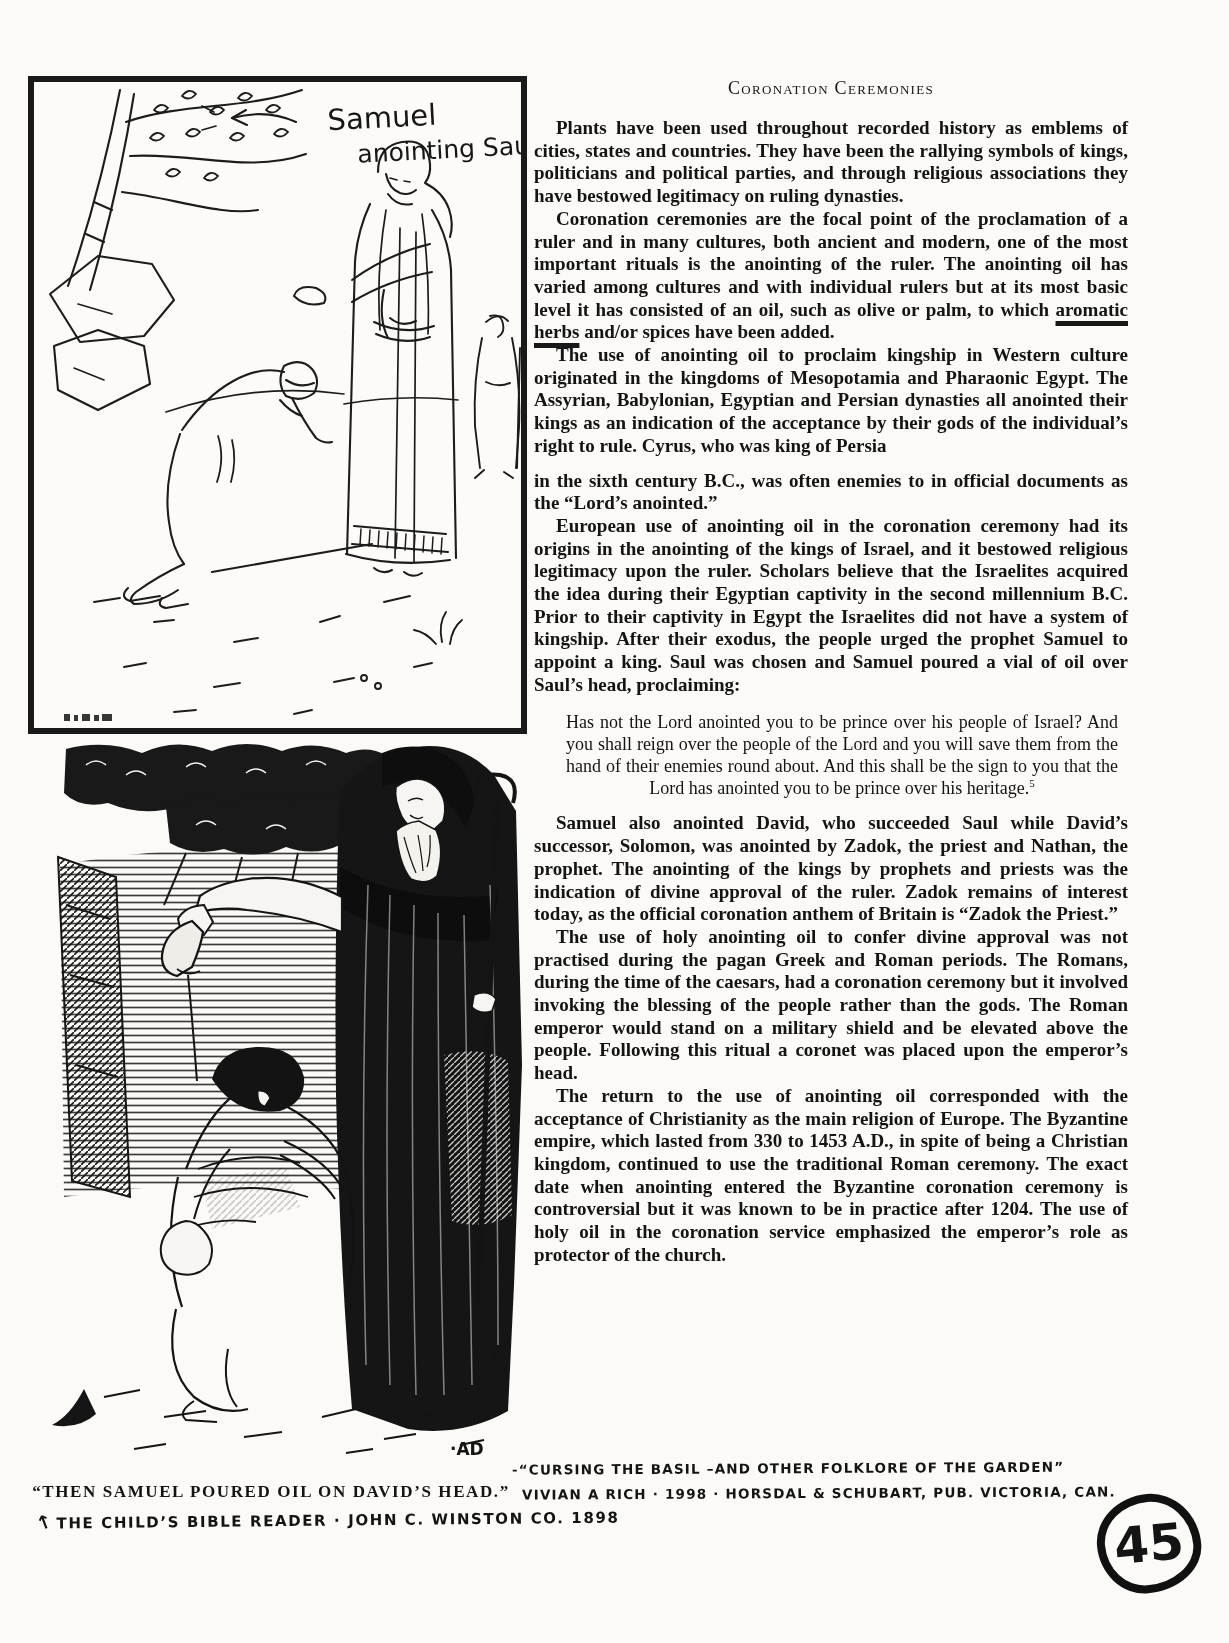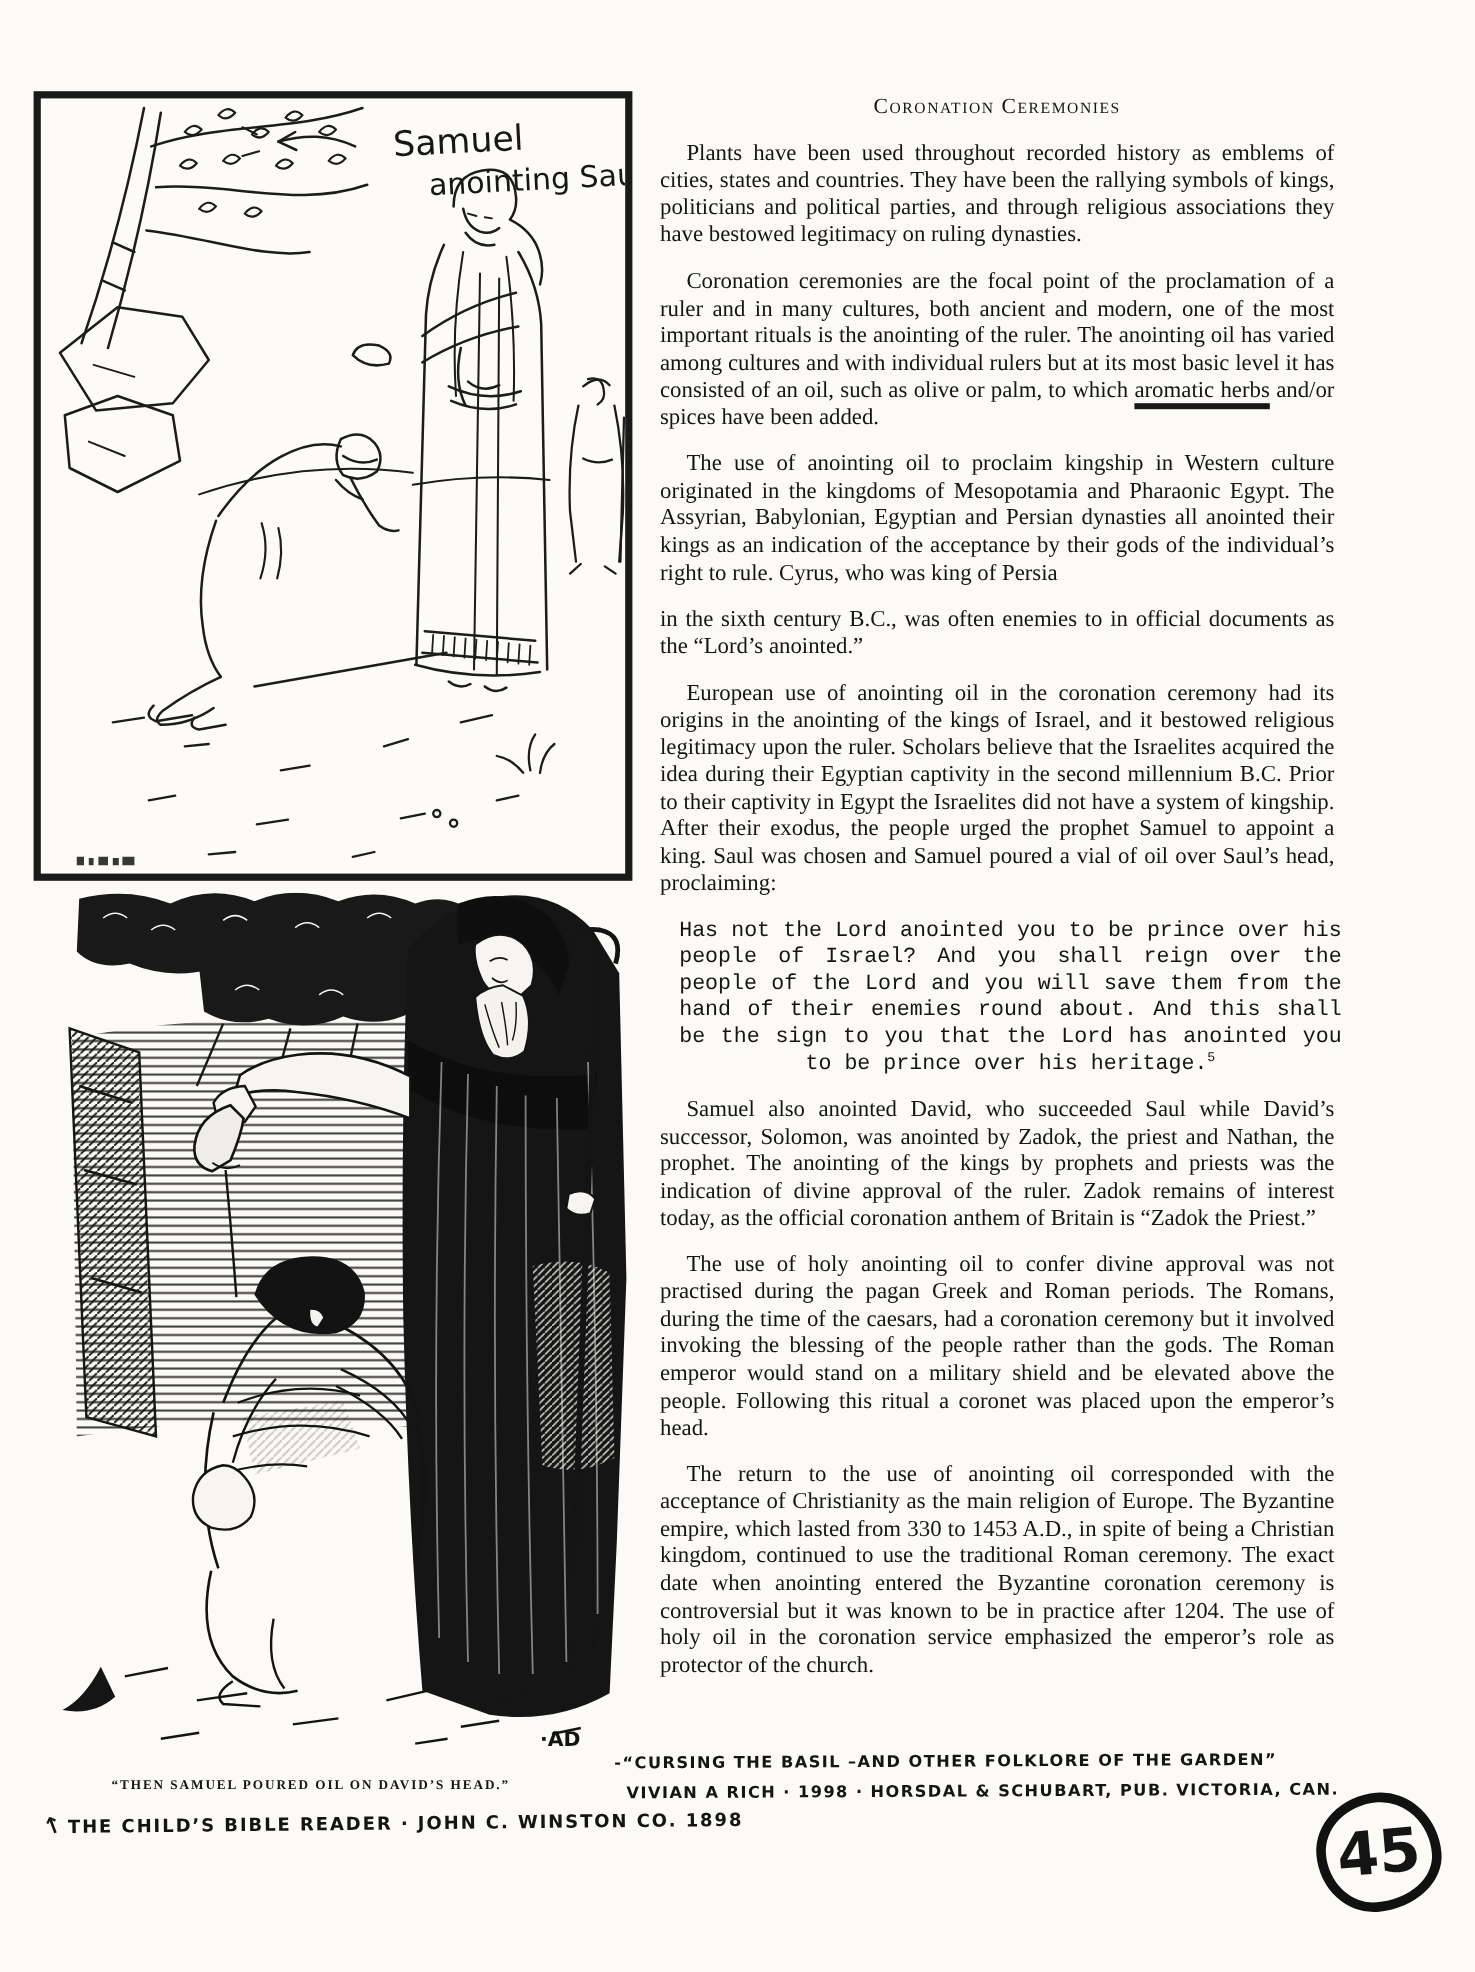--- a/index.html
+++ b/index.html
@@ -10,45 +10,45 @@
   }
   .page{position:absolute;inset:0;}
 
   
   .text-col{position:absolute;left:534px;top:78px;width:594px;}
   .headline{
     text-align:center;font-variant:small-caps;font-weight:500;
     font-size:18px;letter-spacing:1.3px;margin:0 0 18px 0;
   }
   .body-text{font-size:19px;line-height:22.7px;text-align:justify;}
-  .para{margin:16px;text-indent:22px;}
+  .para{margin:0;text-indent:22px;font-weight:bold;}
   .para.gap{text-indent:0;margin-top:12px;}
   .hand-underline{
     text-decoration:underline;
     text-decoration-thickness:4.5px;
     text-underline-offset:5px;
     text-decoration-color:#181818;
   }
   .quote{
     margin:14px 10px 13px 32px;font-size:18px;line-height:22.2px;
-    text-align:justify;text-align-last:center;font-family:Liberation Mono, monospace;
+    text-align:justify;text-align-last:center;
   }
   .quote sup{font-size:11px;line-height:0;}
 
   
   .illus1{
     position:absolute;left:28px;top:76px;width:499px;height:658px;
     border:6px solid #1a1a1a;box-sizing:border-box;background:#fcfbf8;
   }
   .illus1 svg,.illus2 svg{display:block;width:100%;height:100%;}
   .illus2{position:absolute;left:46px;top:744px;width:485px;height:728px;}
 
   .caption{
-    position:absolute;left:12px;top:1482px;width:494px;text-align:center;
-    font-weight:700;font-size:11px;letter-spacing:1.6px;
+    position:absolute;left:24px;top:1482px;width:494px;text-align:center;
+    font-weight:700;font-size:17px;letter-spacing:1.6px;
   }
   .handnote{
     position:absolute;left:36px;top:1508px;width:500px;
     font-family:"DejaVu Sans", sans-serif;font-weight:700;
     font-size:15px;letter-spacing:1.6px;transform:rotate(-0.6deg);
     white-space:nowrap;
   }
   .handnote .arrow{display:inline-block;transform:rotate(-20deg);font-size:19px;margin-right:3px;}
 
   .citation{

